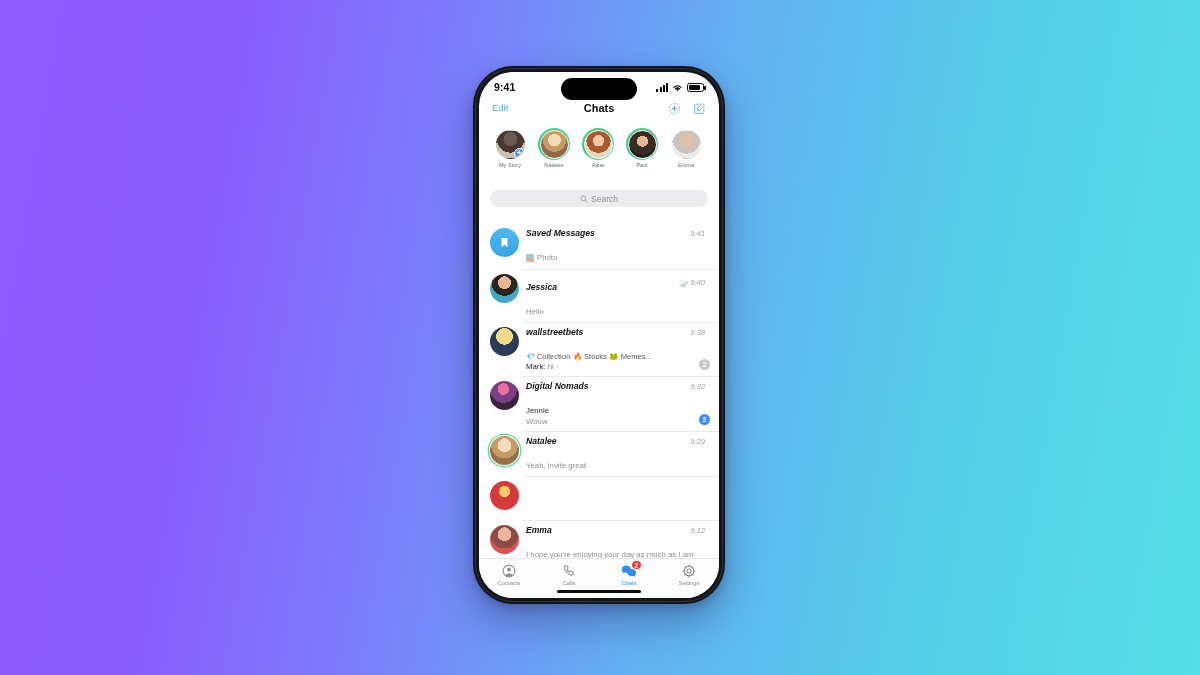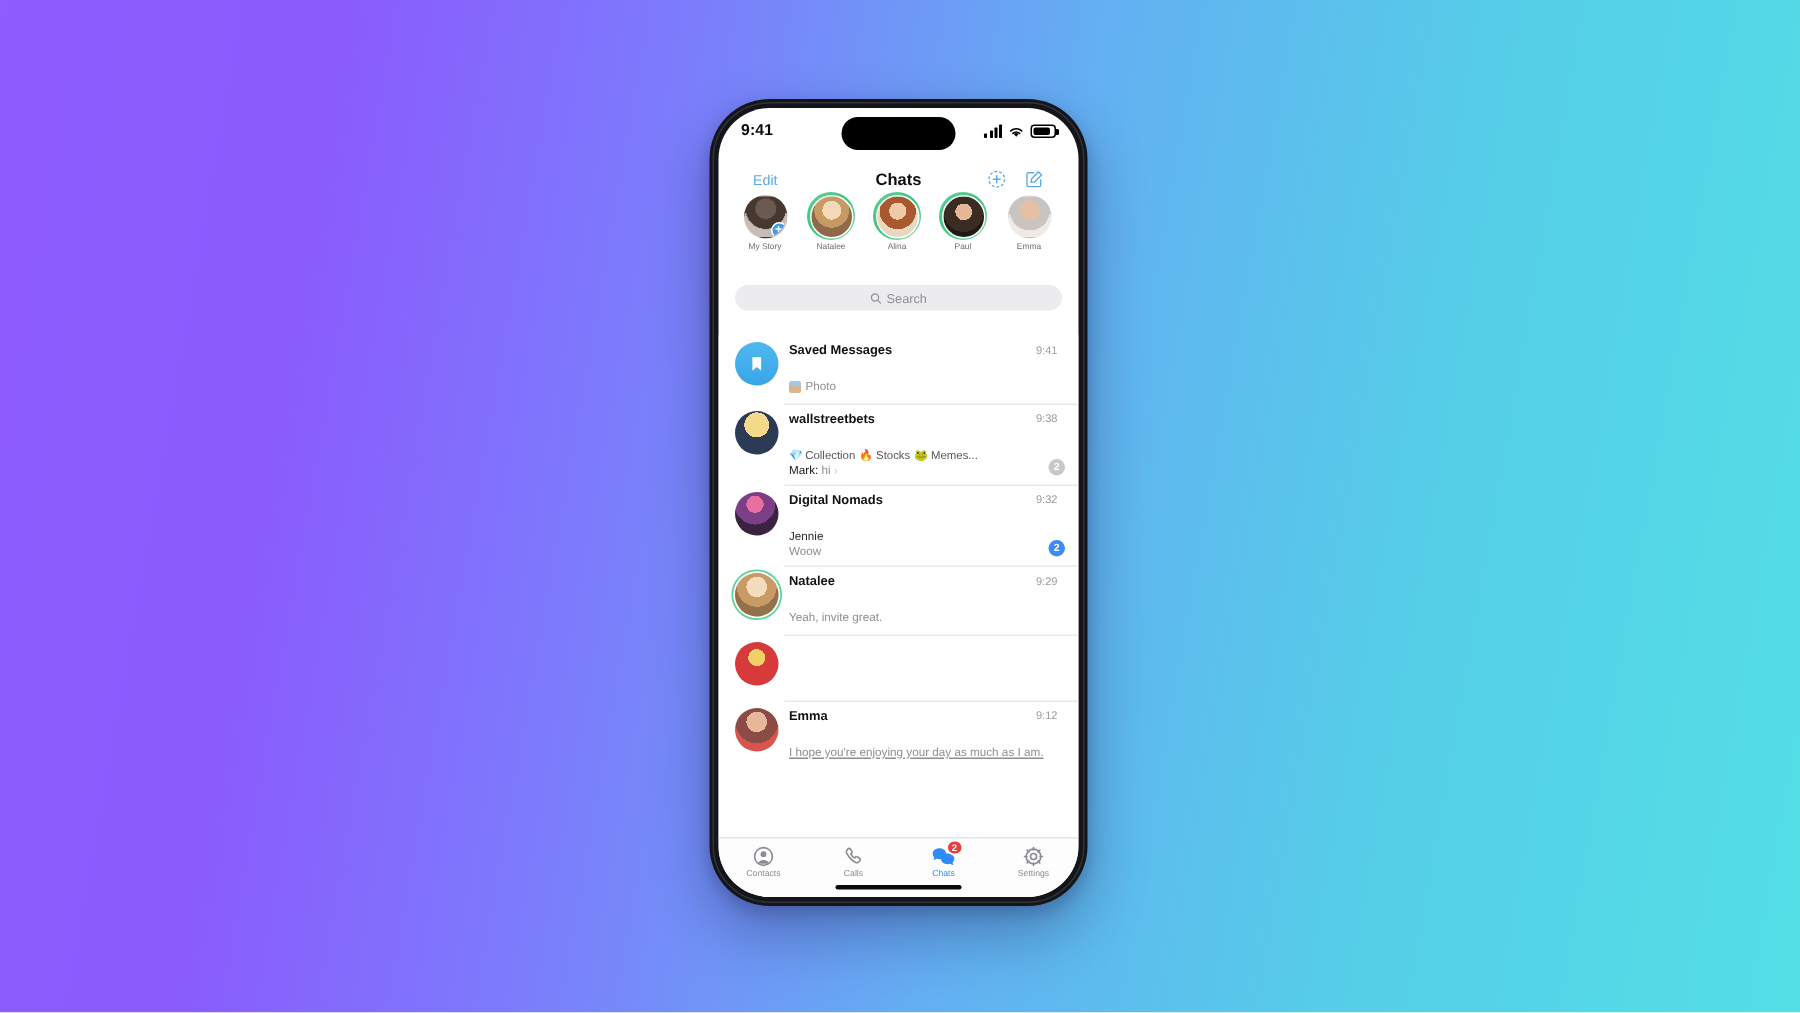--- a/index.html
+++ b/index.html
@@ -73,22 +73,22 @@
   }
   .batt::after{
     content:""; position:absolute; right:-2.6px; top:2.6px;
     width:1.6px; height:3.5px; background:#000; border-radius:0 1px 1px 0;
   }
   .batt > span { display:block; height:100%; width:85%; background:#000; border-radius:1.3px; }
 
   
   .navbar {
     flex: 0 0 24px;
-    display: flex; align-items: flex-end;
-    padding: 0 23px;
+    display: flex; align-items: flex-start;
+    padding: 0 13px;
     position: relative;
   }
   .nav-edit { color: #5aa9e6; font-size: 9.5px; }
   .nav-title {
     position: absolute; left: 0; right: 0; text-align: center;
     font-size: 11px; font-weight: 700; color: #0d0d10;
     pointer-events: none;
   }
   .nav-actions { margin-left: auto; display: flex; align-items: center; gap: 12px; z-index:2;}
   .nav-actions svg { display: block; }
@@ -160,21 +160,21 @@
     margin-right: 7px;
     background-size: cover; background-position: center;
     overflow: hidden; position: relative;
   }
   .avatar.ringed { box-shadow: 0 0 0 1.2px #fff, 0 0 0 2.4px #5fd49a; }
   .avatar.saved {
     background: linear-gradient(180deg,#4fb8ee,#37a5e8);
     display:flex; align-items:center; justify-content:center;
   }
   .row-body { flex: 1 1 auto; min-width: 0; padding-right: 4px; }
-  .row-top { display:flex; align-items:center; }
+  .row-top { display:flex; align-items:flex-end;font-style:italic; }
   .row-name {
     font-size: 8.6px; font-weight: 700; color: #111114;
     white-space: nowrap; overflow: hidden; text-overflow: ellipsis;
   }
   .row-meta {
     margin-left: auto; padding-left: 5px;
     display:flex; align-items:center; gap:2px;
     flex: 0 0 auto;
   }
   .row-time { font-size: 7.4px; color: #9a9aa0; }
@@ -355,20 +355,40 @@
                 <span class="row-time">9:41</span>
               </div>
             </div>
             <div class="row-sub">
               <span class="thumb"></span>
               <span>Photo</span>
             </div>
           </div>
         </div>
 
+        <div class="row">
+          <div class="avatar" style="background:radial-gradient(circle at 50% 30%,#e8b894 0 26%,#2b2320 26% 52%,#3fa8c4 52% 100%);"></div>
+          <div class="row-body">
+            <div class="row-top">
+              <div class="row-name">Jessica</div>
+              <div class="row-meta">
+                <span class="checks">
+                  <svg width="10" height="7" viewBox="0 0 14 9">
+                      <path d="M1 5.1 3.4 7.5 8 1.6" stroke="#4fb8a8" stroke-width="1.2" fill="none" stroke-linecap="round" stroke-linejoin="round"></path>
+                      <path d="M5.6 5.6 6.9 7.1 12.1 1.2" stroke="#4fb8a8" stroke-width="1.2" fill="none" stroke-linecap="round" stroke-linejoin="round"></path>
+                    </svg>
+                </span>
+                <span class="row-time">9:40</span>
+              </div>
+            </div>
+            <div class="row-sub">
+              <span>Hello</span>
+            </div>
+          </div>
+        </div>
 
         <div class="row">
           <div class="avatar" style="background:radial-gradient(circle at 50% 32%,#f4d98a 0 34%,#2b3a55 34% 100%);"></div>
           <div class="row-body">
             <div class="row-top">
               <div class="row-name">wallstreetbets</div>
               <div class="row-meta">
                 <span class="row-time">9:38</span>
               </div>
             </div>

